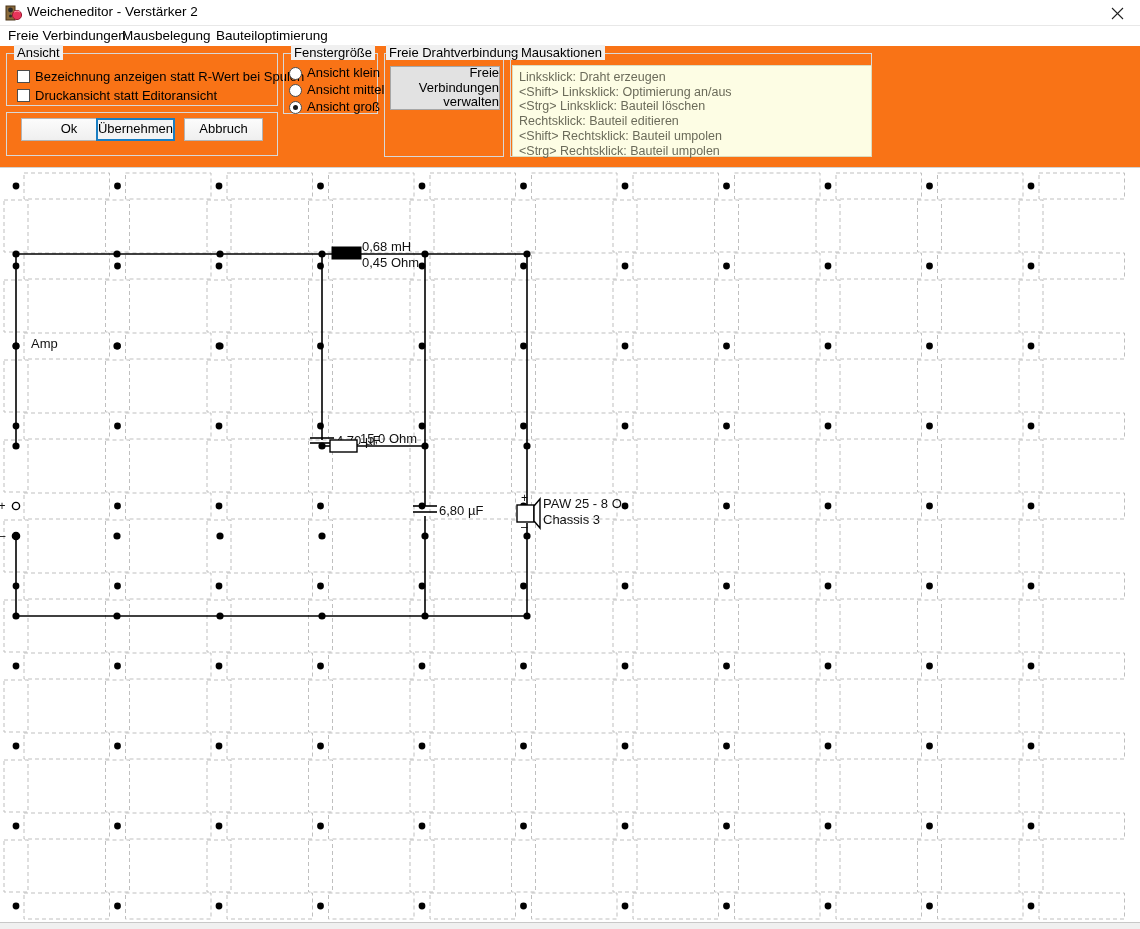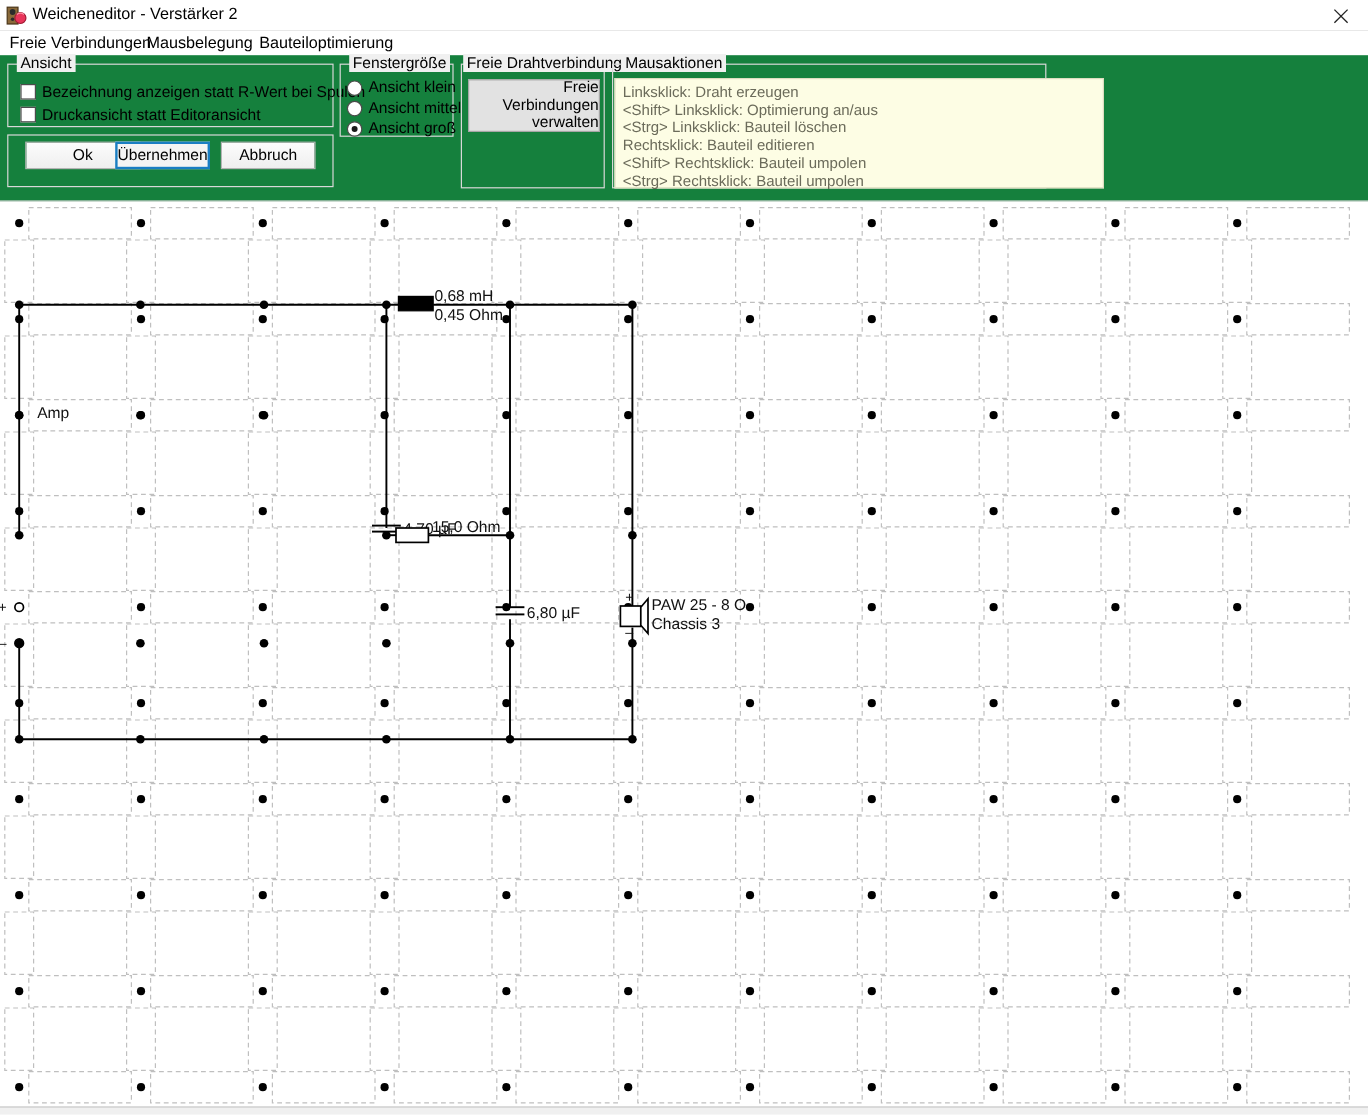--- a/index.html
+++ b/index.html
@@ -43,21 +43,21 @@
   }
   .menu-item {
     position: absolute; top: 1px;
     font-size: 13.5px; color: #000; white-space: nowrap;
     padding: 1px 3px; cursor: default;
   }
 
   
   .optionsbar {
     position: absolute; left: 0; top: 46px; width: 1140px; height: 122px;
-    background: #15803d;
+    background: #f97316;
     border-bottom: 1px solid #d2d2d2;
   }
 
   .groupbox {
     position: absolute;
     border: 1px solid #d8d8d8;
     background: transparent;
   }
   .groupbox > .gb-title {
     position: absolute; top: -9px; left: 7px;
@@ -209,21 +209,21 @@
       </div>
     </div>
 
     <div class="groupbox" style="left:384px; top:7px; width:120px; height:104px;">
       <span class="gb-title" style="left:1px;">Freie Drahtverbindunge</span>
       <div class="btn flatgray" style="left:5px; top:12px; width:110px; height:44px;">Freie Verbindungen verwalten</div>
     </div>
 
     <div class="groupbox" style="left:510px; top:7px; width:362px; height:104px;padding-left:12px;">
       <span class="gb-title">Mausaktionen</span>
-      <div class="mouse-actions-box" style="left:1px; top:11px; width:408px; height:92px;">
+      <div class="mouse-actions-box" style="left:1px; top:11px; width:360px; height:92px;">
         <div>Linksklick: Draht erzeugen</div>
         <div>&lt;Shift&gt; Linksklick: Optimierung an/aus</div>
         <div>&lt;Strg&gt; Linksklick: Bauteil löschen</div>
         <div>Rechtsklick: Bauteil editieren</div>
         <div>&lt;Shift&gt; Rechtsklick: Bauteil umpolen</div>
         <div>&lt;Strg&gt; Rechtsklick: Bauteil umpolen</div>
       </div>
     </div>
   </div>
 

